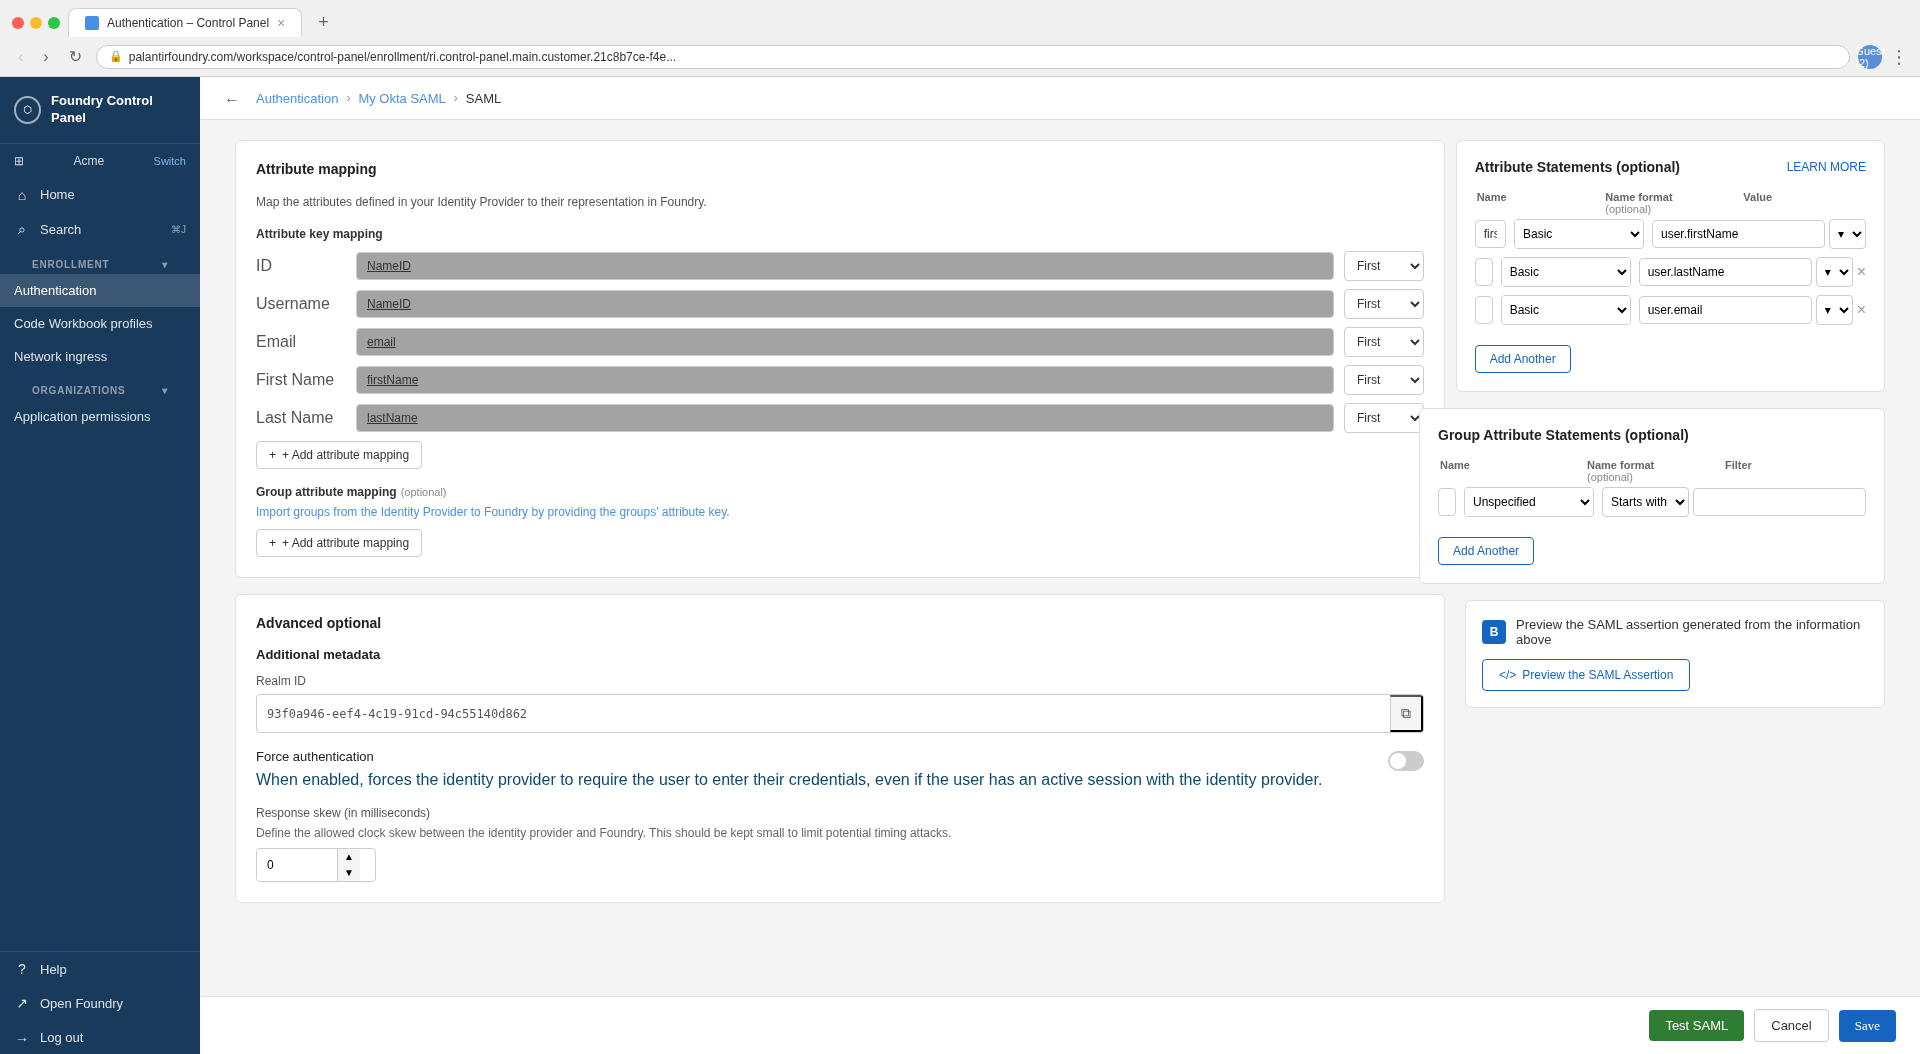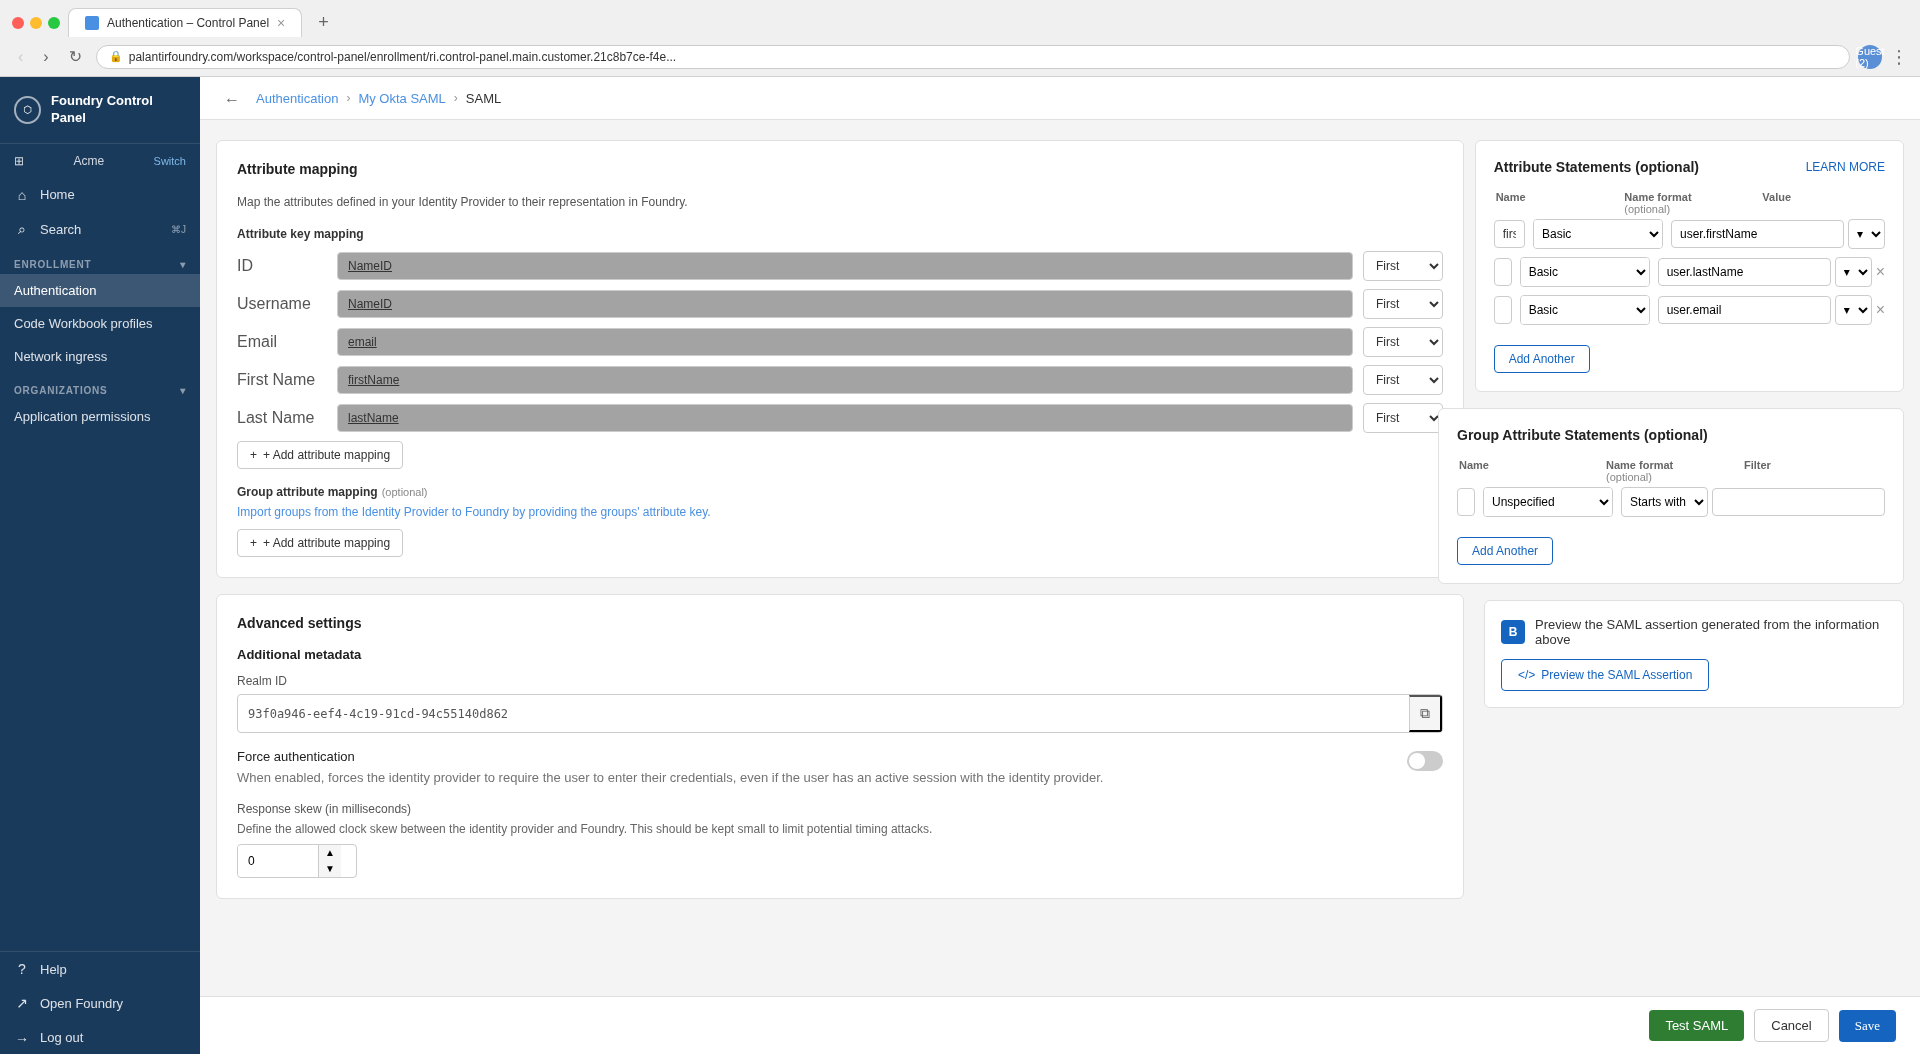--- a/index.html
+++ b/index.html
@@ -33,36 +33,36 @@
     .sidebar { width: 200px; background: #1a3a5c; color: white; display: flex; flex-direction: column; flex-shrink: 0; overflow-y: auto; }
     .sidebar-header { display: flex; align-items: center; gap: 10px; padding: 16px 14px; border-bottom: 1px solid rgba(255,255,255,0.1); }
     .sidebar-logo { width: 28px; height: 28px; border: 2px solid rgba(255,255,255,0.6); border-radius: 50%; display: flex; align-items: center; justify-content: center; font-size: 10px; }
     .sidebar-title { font-size: 13px; font-weight: 600; line-height: 1.3; }
     .sidebar-org { display: flex; align-items: center; justify-content: space-between; padding: 10px 14px; font-size: 12px; color: rgba(255,255,255,0.8); }
     .switch-btn { font-size: 11px; color: #7db8e8; cursor: pointer; background: none; border: none; }
     .sidebar-nav-item { display: flex; align-items: center; gap: 10px; padding: 9px 14px; font-size: 13px; color: rgba(255,255,255,0.85); cursor: pointer; }
     .sidebar-nav-item.active { background: rgba(255,255,255,0.15); color: white; }
     .sidebar-nav-icon { font-size: 14px; width: 16px; text-align: center; }
     .sidebar-shortcut { margin-left: auto; font-size: 10px; color: rgba(255,255,255,0.5); }
-    .sidebar-section { padding: 12px 14px 4px; font-size: 10px; font-weight: 700; color: rgba(255,255,255,0.5); letter-spacing: 0.8px; text-transform: uppercase; display: flex; justify-content: space-between; align-items: center; }
+    .sidebar-section { padding: 12px 32px 4px; font-size: 10px; font-weight: 700; color: rgba(255,255,255,0.5); letter-spacing: 0.8px; text-transform: uppercase; display: flex; justify-content: space-between; align-items: center; }
     .sidebar-section-arrow { font-size: 10px; }
     .sidebar-bottom { margin-top: auto; border-top: 1px solid rgba(255,255,255,0.1); }
 
     
     .main-content { flex: 1; background: #f4f4f4; overflow-y: auto; display: flex; flex-direction: column; }
 
     
     .breadcrumb-bar { background: white; border-bottom: 1px solid #e0e0e0; padding: 12px 24px; display: flex; align-items: center; gap: 8px; font-size: 13px; }
     .breadcrumb-link { color: #4a90e2; cursor: pointer; text-decoration: none; }
     .breadcrumb-sep { color: #999; font-size: 12px; }
     .breadcrumb-current { color: #333; font-weight: 500; }
     .breadcrumb-back { color: #666; cursor: pointer; margin-right: 8px; font-size: 16px; }
 
     
-    .page-body { padding: 20px 16px; display: flex; gap: 20px; flex: 1; }
+    .page-body { padding: 20px 35px; display: flex; gap: 20px; flex: 1; }
     .left-panel { flex: 1; display: flex; flex-direction: column; gap: 16px; }
     .right-panel { width: 420px; display: flex; flex-direction: column; gap: 16px; align-items: flex-end; }
 
     
     .card { background: white; border: 1px solid #e0e0e0; border-radius: 6px; padding: 20px; }
     .card-title { font-size: 14px; font-weight: 600; color: #222; margin-bottom: 16px; }
 
     
     .mapping-desc { font-size: 12px; color: #555; margin-bottom: 16px; line-height: 1.5; }
     .section-label { font-size: 12px; font-weight: 600; color: #333; margin-bottom: 10px; }
@@ -80,21 +80,21 @@
     .adv-section { margin-bottom: 16px; }
     .adv-section-title { font-size: 13px; font-weight: 600; color: #222; margin-bottom: 12px; }
     .field-row { margin-bottom: 14px; }
     .field-label { font-size: 12px; color: #555; margin-bottom: 6px; font-weight: 500; }
     .field-input-group { display: flex; align-items: center; border: 1px solid #ccc; border-radius: 4px; overflow: hidden; }
     .field-input-text { flex: 1; padding: 8px 10px; font-size: 12px; color: #555; border: none; outline: none; font-family: monospace; }
     .field-copy-btn { padding: 8px 10px; background: #f5f5f5; border-left: 1px solid #ccc; cursor: pointer; color: #555; font-size: 14px; }
     .toggle-row { display: flex; align-items: flex-start; justify-content: center; gap: 12px; }
     .toggle-info { flex: 1; }
     .toggle-label { font-size: 13px; font-weight: 500; color: #222; margin-bottom: 4px; }
-    .toggle-desc { font-size: 13px; color: #737373; line-height: 1.5; }
+    .toggle-desc { font-size: 16px; color: #0c4a6e; line-height: 1.5; }
     .toggle-switch { position: relative; width: 36px; height: 20px; flex-shrink: 0; margin-top: 2px; }
     .toggle-switch input { opacity: 0; width: 0; height: 0; }
     .toggle-slider { position: absolute; inset: 0; background: #ccc; border-radius: 20px; cursor: pointer; transition: 0.2s; }
     .toggle-slider:before { content: ''; position: absolute; width: 16px; height: 16px; left: 2px; top: 2px; background: white; border-radius: 50%; transition: 0.2s; }
     .response-skew { margin-top: 14px; }
     .number-input-group { display: flex; align-items: center; border: 1px solid #ccc; border-radius: 4px; overflow: hidden; width: 120px; }
     .number-input { border: none; padding: 8px 10px; font-size: 12px; width: 80px; outline: none; }
     .number-arrows { display: flex; flex-direction: column; border-left: 1px solid #ccc; }
     .number-arrow { background: #f5f5f5; border: none; cursor: pointer; padding: 2px 6px; font-size: 10px; line-height: 1.2; }
 
@@ -299,21 +299,21 @@
             </div>
             <p class="group-mapping-desc">Import groups from the Identity Provider to Foundry by providing the groups' attribute key.</p>
             <button class="add-btn">
               <span>+</span>
               <span>+ Add attribute mapping</span>
             </button>
           </div>
         </div>
 
         <div class="card">
-          <div class="card-title">Advanced settings</div>
+          <div class="card-title">Advanced optional</div>
 
           <div class="adv-section">
             <div class="adv-section-title">Additional metadata</div>
             <div class="field-row">
               <div class="field-label">Realm ID</div>
               <div class="field-input-group">
                 <input class="field-input-text" value="93f0a946-eef4-4c19-91cd-94c55140d862" readonly="" style="">
                 <button class="field-copy-btn">⧉</button>
               </div>
             </div>

